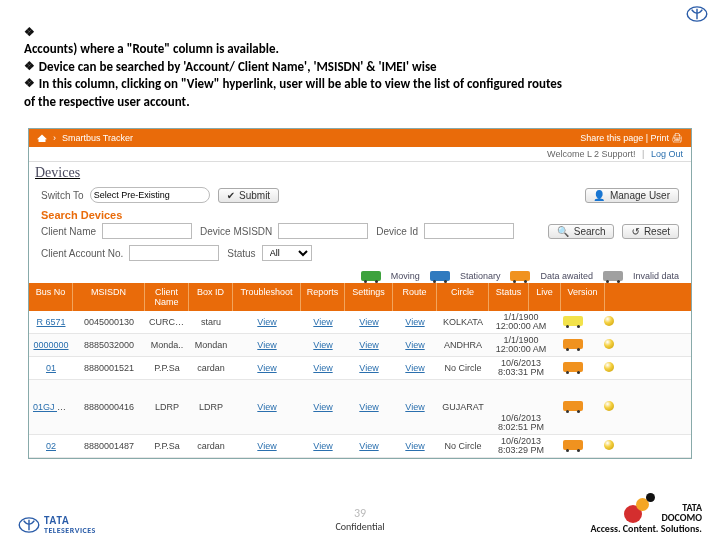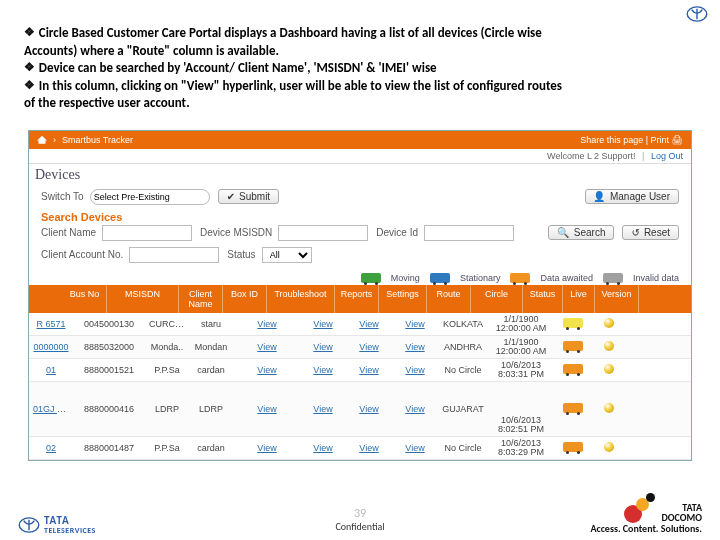--- a/index.html
+++ b/index.html
@@ -24,21 +24,21 @@
   .fld label { color:#5a5a5a; font-size:10px; }
   .fld input, .fld select { height:16px; border:1px solid #bbb; font-size:9px; padding:0 3px; background:#fff; }
   .w90 { width:90px; } .w120 { width:120px;border-radius:8px; } .w50{ width:50px;}
   .btn { display:inline-flex; align-items:center; gap:4px; background:linear-gradient(#fdfdfd,#e7e7e7); border:1px solid #aaa; border-radius:3px; padding:1px 8px; font-size:10px; color:#333; cursor:pointer; }
   .btn .ic { font-size:10px; }
   .section-title { color:#e96b0a; font-size:11px; font-weight:bold; margin:4px 0 2px 0; }
   .legend { display:flex; justify-content:flex-end; gap:10px; align-items:center; padding:0 12px 2px 0; font-size:9px; color:#4b4b60; }
   .bus { display:inline-block; width:20px; height:10px; border-radius:2px; position:relative; }
   .bus::after { content:""; position:absolute; bottom:-2px; left:3px; width:3px; height:3px; background:#333; border-radius:50%; box-shadow: 11px 0 0 #333; }
   .bus-green { background:#3da23d; } .bus-blue { background:#2f7abf; } .bus-grey { background:#a0a0a0; } .bus-orange { background:#f0921f; } .bus-yellow{ background:#f2e24b; }
-  .grid-head { display:flex; background:#e96b0a; color:#fff; font-size:9px;padding-left:34px; }
+  .grid-head { display:flex; background:#e96b0a; color:#fff; font-size:9px; }
   .grid-head div { padding:4px 4px; border-right:1px solid #f2a55d; text-align:center; }
   .c1{width:44px}.c2{width:72px}.c3{width:44px}.c4{width:44px}.c5{width:68px}.c6{width:44px}.c7{width:48px}.c8{width:44px}.c9{width:52px}.c10{width:64px}.c11{width:40px}.c12{width:32px}.c13{width:44px}
   .grid-row { display:flex; font-size:9px; color:#444; border-bottom:1px solid #e6e6e6; align-items:center; min-height:22px;}
   .grid-row:nth-child(even){ background:#fbfbfb;}
   .grid-row div { padding:2px 4px; text-align:center; overflow:hidden; white-space:nowrap; text-overflow:ellipsis;}
   .grid-row .c1 a, .grid-row a.view { color:#2a6fae; text-decoration:underline; cursor:pointer;}
   .grid-row .c11 .bus { margin:0 auto; }
   .footer { position:absolute; bottom:6px; left:0; width:100%; display:flex; align-items:flex-end; justify-content:space-between; padding:0 18px; }
   .teleservices-logo { display:flex; align-items:center; gap:4px; }
   .tata-emblem { width:22px; height:16px; }
@@ -59,21 +59,20 @@
   <svg class="tata-emblem" viewBox="0 0 24 18">
         <ellipse cx="12" cy="9" rx="11" ry="8" fill="none" stroke="#2a5ca8" stroke-width="1.6"></ellipse>
         <path d="M6 4 Q12 12 18 4" fill="none" stroke="#2a5ca8" stroke-width="1.6"></path>
         <path d="M12 3 L12 15" stroke="#2a5ca8" stroke-width="1.6"></path>
       </svg>
 </div>
 
 <div class="bullets">
   <div class="b-row">
         <span class="diamond">❖</span>
-        <span>Circle Based Customer Care Portal displays a Dashboard having a list of all devices (Circle wise</span>
       </div>
   <p>Accounts) where a "Route" column is available.</p>
   <div class="b-row">
         <span class="diamond">❖</span>
         <span>Device can be searched by 'Account/ Client Name', 'MSISDN' &amp; 'IMEI' wise</span>
       </div>
   <div class="b-row">
         <span class="diamond">❖</span>
         <span>In this column, clicking on "View" hyperlink, user will be able to view the list of configured routes</span>
       </div>
@@ -92,21 +91,21 @@
       <span> | </span>
       <span>Print</span>
       <span> 🖨</span>
     </div>
   </div>
   <div class="topright-links">
     <span>Welcome L 2 Support!</span>
     <span class="sep">|</span>
     <a>Log Out</a>
   </div>
-  <div style="display:flex; justify-content:space-between; align-items:flex-start;">
+  <div style="display:flex; justify-content:space-between; align-items:flex-start;text-decoration:underline;">
     <span class="devices-title">Devices</span>
   </div>
   <div class="form-area">
     <div class="form-row">
       <div class="fld">
             <label>Switch To</label>
         <input class="w120" value="Select Pre-Existing" style="">
           </div>
       <span class="btn">
             <span class="ic">✔</span>

